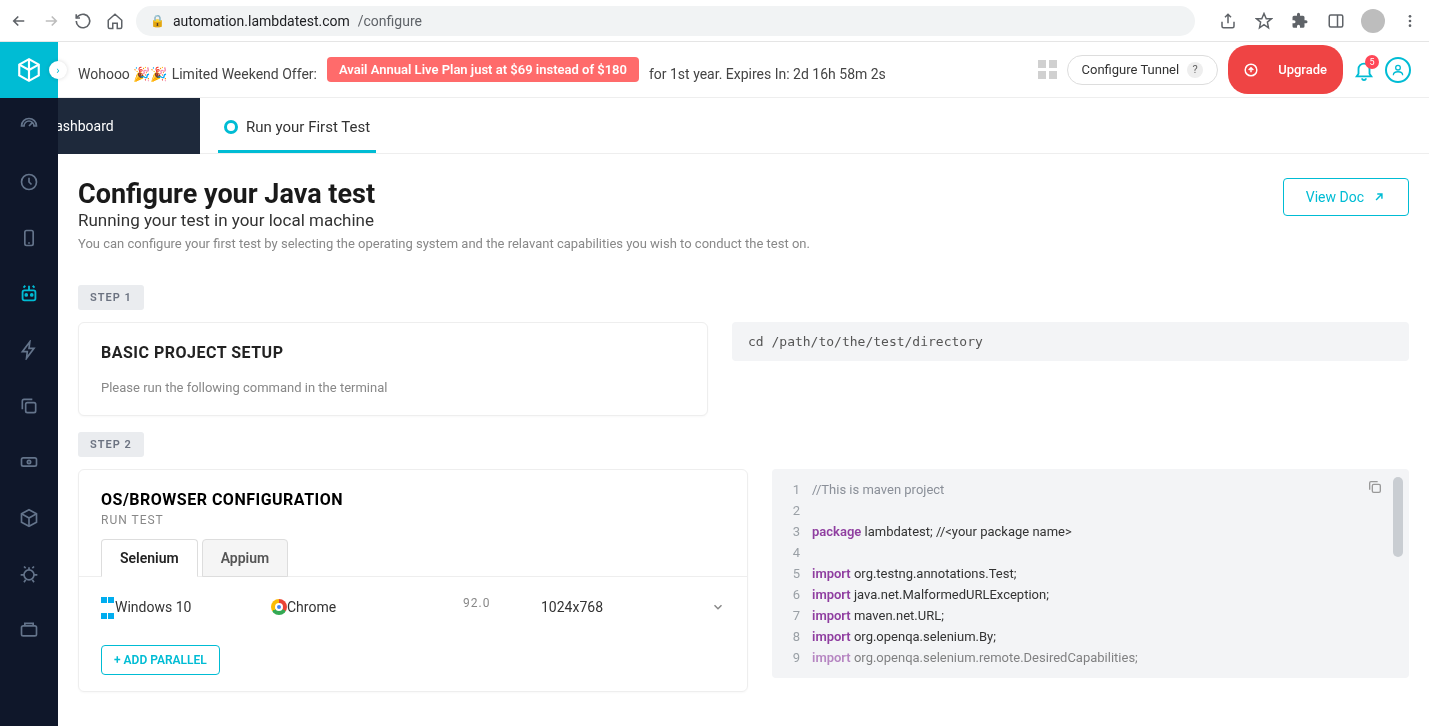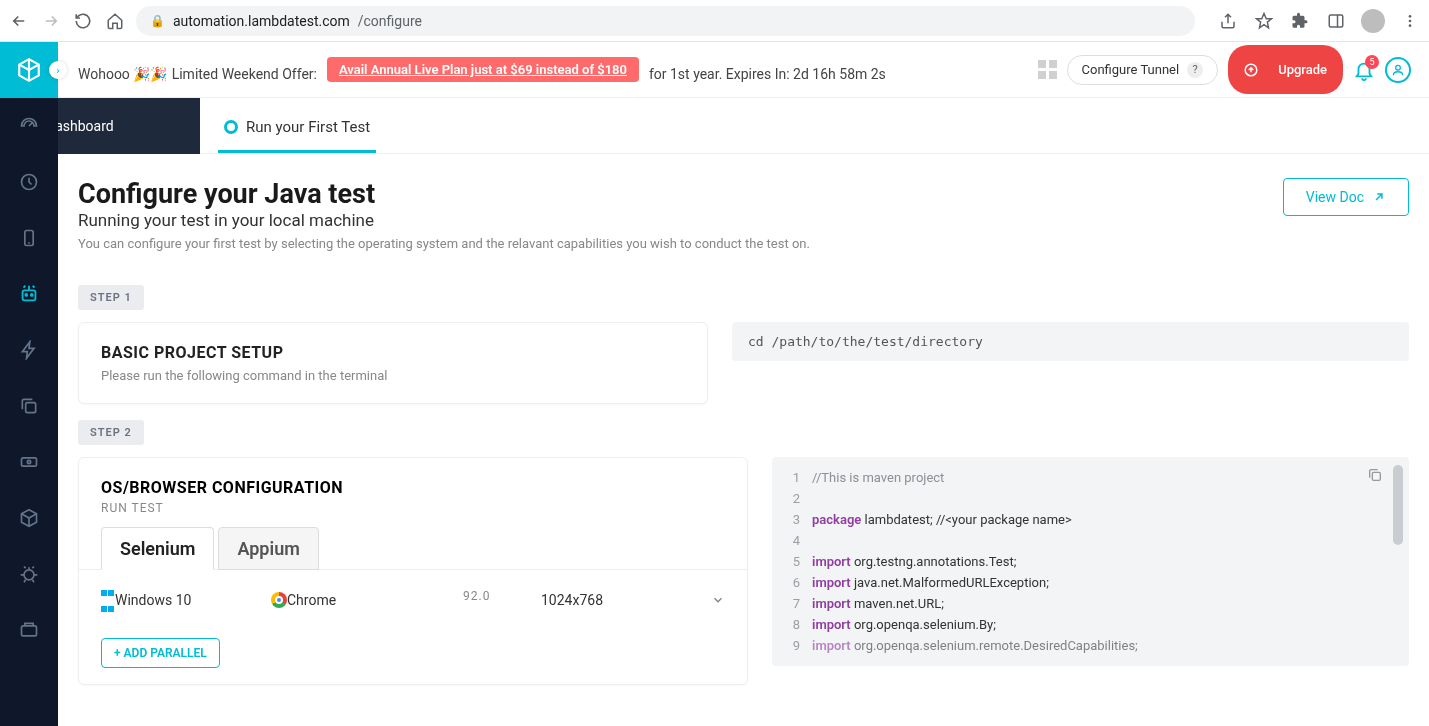--- a/index.html
+++ b/index.html
@@ -15,21 +15,21 @@
 .addr .path { color:#5f6368; }
 .chrome-rt { display:flex; align-items:center; gap:14px; margin-left:12px; color:#5f6368; }
 .avatar-dot { width:24px; height:24px; border-radius:50%; background:#bdbdbd; }
 
 
 .page { position:relative; height:684px; }
 
 
 .promo { height:56px; display:flex; align-items:center; padding-left:78px; padding-right:18px; gap:10px; border-bottom:1px solid #eee; }
 .promo-txt { font-size:14px; color:#444; display:flex; align-items:center; gap:6px;margin-top:8px; }
-.offer-pill { background:#ff6b6b; color:#fff; font-weight:600; font-size:13px; padding:5px 12px; border-radius:4px;text-decoration:underline; }
+.offer-pill { background:#ff6b6b; color:#fff; font-weight:600; font-size:13px; padding:5px 12px; border-radius:4px; }
 .promo-spacer { flex:1; }
 .grid-ico { display:grid; grid-template-columns:8px 8px; grid-template-rows:8px 8px; gap:3px; }
 .grid-ico span { background:#d0d0d0; }
 .btn-outline { border:1px solid #ddd; background:#fff; border-radius:20px; padding:6px 14px; font-size:13px; color:#333; display:flex; align-items:center; gap:8px; cursor:pointer; }
 .q { width:16px; height:16px; border-radius:50%; background:#eee; font-size:11px; display:flex; align-items:center; justify-content:center; color:#666; }
 .btn-teal { background:#ef4444; color:#fff; border:none; border-radius:20px; padding:17px 16px; font-size:13px; font-weight:500; display:flex; align-items:center; gap:20px; cursor:pointer; }
 .bell-wrap { position:relative; color:#00bcd4; }
 .bell-badge { position:absolute; top:-4px; right:-4px; background:#ff4757; color:#fff; font-size:9px; width:14px; height:14px; border-radius:50%; display:flex; align-items:center; justify-content:center; }
 .user-circ { width:26px; height:26px; border:2px solid #00bcd4; border-radius:50%; display:flex; align-items:center; justify-content:center; color:#00bcd4; }
 
@@ -59,30 +59,30 @@
 .hdr h1 { font-size:27px; font-weight:700; color:#1a1a1a; margin-bottom:0; }
 .hdr .sub1 { font-size:17px; color:#333; margin-bottom:6px; }
 .hdr .sub2 { font-size:13px; color:#888; }
 .btn-doc { border:1px solid #00bcd4; color:#00bcd4; background:#fff; padding:10px 22px; border-radius:4px; font-size:14px; display:flex; align-items:center; gap:8px; cursor:pointer; }
 
 
 .steps { padding:8px 20px; }
 .step-lbl { display:inline-block; background:#eaecef; color:#6b7280; font-size:11px; font-weight:600; letter-spacing:1px; padding:6px 12px; border-radius:3px; margin:16px 0 12px; }
 .row { display:flex; gap:24px; align-items:flex-start; }
 .card { background:#fff; border:1px solid #eee; border-radius:6px; padding:20px 22px; flex:0 0 630px; box-shadow:0 1px 2px rgba(0,0,0,.03); }
-.card h3 { font-size:16px; font-weight:700; letter-spacing:.5px; color:#222; margin-bottom:6px; }
+.card h3 { font-size:16px; font-weight:700; letter-spacing:.5px; color:#222; margin-bottom:18px; }
 .card .sm { font-size:13px; color:#888; }
 .codebar { flex:1; background:#f3f4f6; padding:12px 16px; border-radius:4px; font-family:ui-monospace,Menlo,Consolas,monospace; font-size:13px; color:#555; }
 
 
 .card2 { border:1px solid #eee; border-radius:6px; padding:20px 0 16px; flex:0 0 630px; box-shadow:0 1px 2px rgba(0,0,0,.03); }
 .card2 h3 { font-size:16px; font-weight:700; letter-spacing:.5px; padding:0 22px; }
 .card2 .sm { font-size:12px; color:#888; letter-spacing:1px; padding:4px 22px 12px; }
 .tabs2 { display:flex; padding:0 22px; gap:4px; }
-.tab2 { padding:10px 18px; font-size:18px; font-weight:600; color:#555; border:1px solid transparent; border-radius:4px 4px 0 0; cursor:pointer; }
+.tab2 { padding:10px 18px; font-size:14px; font-weight:600; color:#555; border:1px solid transparent; border-radius:4px 4px 0 0; cursor:pointer; }
 .tab2.active { background:#fff; border-color:#ddd; border-bottom-color:#fff; color:#222; }
 .tab2.inactive { background:#f5f5f5; border-color:#ddd; }
 .cfg-row { display:flex; align-items:center; padding:14px 22px 12px; gap:20px; font-size:14px; color:#333; border-top:1px solid #eee; margin-top:-1px; }
 .cfg-cell { display:flex; align-items:center; gap:0; min-width:150px; }
 .cfg-cell.sm { min-width:80px; }
 .chev { margin-left:auto; color:#888; }
 .add-btn { margin:10px 22px 0; border:1px solid #00bcd4; color:#00bcd4; background:#fff; padding:7px 12px; font-size:12px; font-weight:600; border-radius:4px; cursor:pointer; }
 
 
 .editor { flex:1; background:#f3f4f6; border-radius:4px; position:relative; padding:10px 14px 10px 40px; font-family:ui-monospace,Menlo,Consolas,monospace; font-size:13px; line-height:21px; min-height:175px; }

